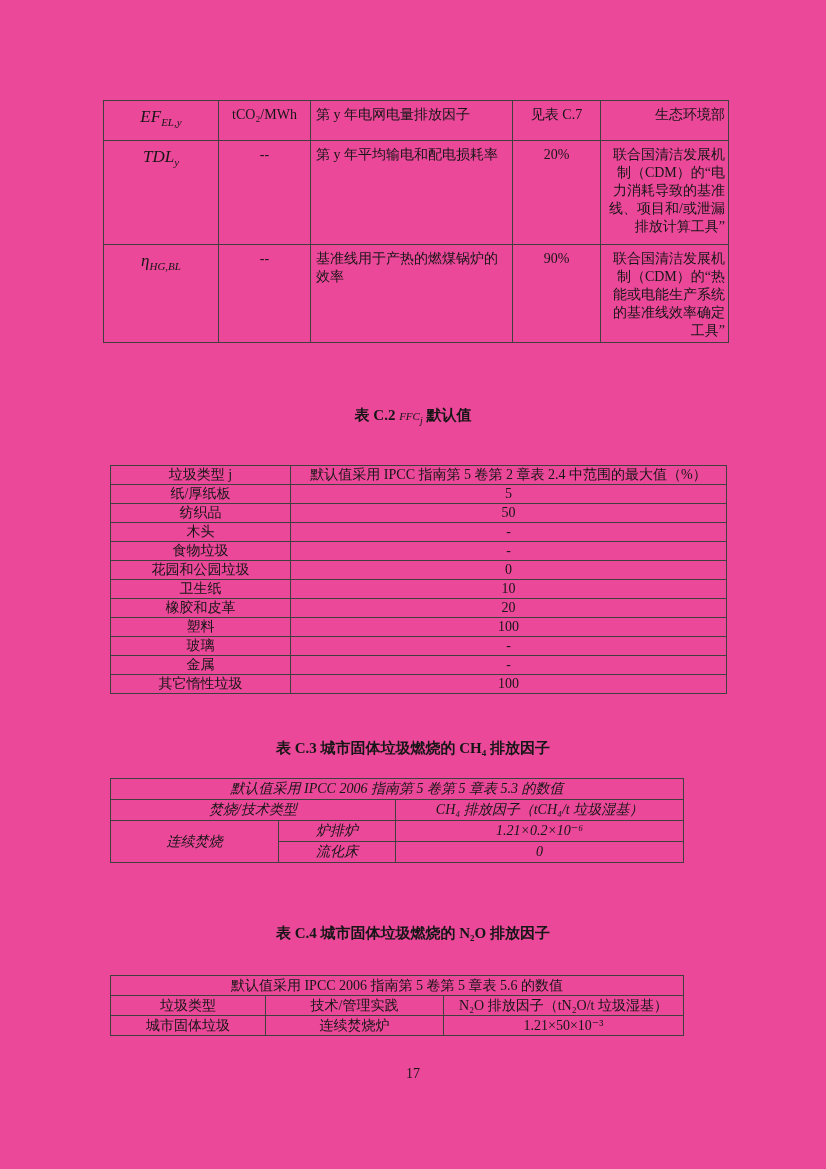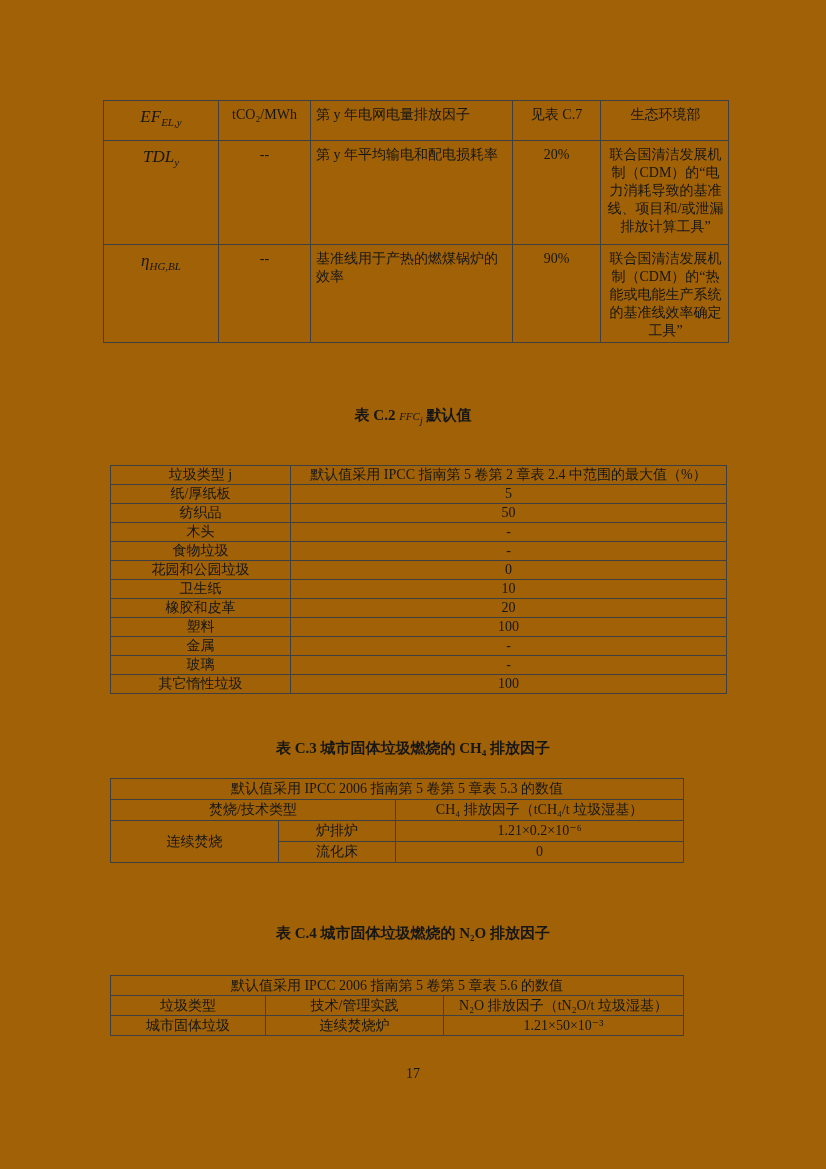--- a/index.html
+++ b/index.html
@@ -1,59 +1,59 @@
 <!DOCTYPE html>
 <html><head>
 <meta charset="utf-8">
 <style>
   html,body{margin:0;padding:0;background:#ffffff;}
   .page{
     position:relative;
     width:826px;height:1169px;
-    background:#a16207;
+    background:#ec4899;
     font-family:"Liberation Serif","DejaVu Serif",serif;
     color:#161616;
     overflow:hidden;
   }
   table{border-collapse:collapse;table-layout:fixed;}
   td{
     border:1px solid #3f3f3f;
     font-size:14px;
     line-height:1.28;
     box-sizing:border-box;
     vertical-align:top;
     padding:5px 5px 2px 5px;
     word-break:break-all;
   }
   
   .param-table{position:absolute;left:103px;top:100px;width:625px;}
   .param-table .c-sym{text-align:center;}
   .param-table .c-unit{text-align:center;}
   .param-table .c-desc{text-align:left;}
   .param-table .c-val{text-align:center;margin-left:15px;}
-  .param-table .c-src{text-align:center;padding-right:3px;}
+  .param-table .c-src{text-align:right;padding-right:3px;}
   .sym-base{font-style:italic;font-size:17px;font-weight:normal;}
   .sym-sub{font-style:italic;font-size:11px;}
   .r1 td{height:40px;}
   .r2 td{height:104px;}
   .r3 td{height:98px;}
   
   .tbl-title{
     position:absolute;left:0;right:0;
     text-align:center;
     font-weight:bold;
     font-size:15px;
   }
   .title-sym{font-style:italic;font-weight:normal;font-size:11px;}
   .title-sym-sub{font-style:italic;font-weight:normal;font-size:10px;}
   
   .c2-table{position:absolute;left:110px;top:465px;width:616px;}
   .c2-table td{height:19px;padding:0 4px;text-align:center;line-height:18px;}
   
-  .c3-table{position:absolute;left:110px;top:778px;width:573px;}
+  .c3-table{position:absolute;left:110px;top:778px;width:573px;font-style:italic;}
   .c3-table td{height:21px;padding:0 4px;text-align:center;line-height:20px;vertical-align:middle;}
   
   .c4-table{position:absolute;left:110px;top:963px;width:573px;margin-top:12px;}
   .c4-table td{height:20px;padding:0 4px;text-align:center;line-height:19px;vertical-align:middle;}
   
   .page-number{
     position:absolute;left:0;right:0;top:1066px;
     text-align:center;font-size:14px;
   }
 </style>
@@ -137,25 +137,25 @@
         </tr>
     <tr>
           <td>橡胶和皮革</td>
           <td>20</td>
         </tr>
     <tr>
           <td>塑料</td>
           <td>100</td>
         </tr>
     <tr>
+          <td>玻璃</td>
+          <td>-</td>
+        </tr>
+    <tr>
           <td>金属</td>
-          <td>-</td>
-        </tr>
-    <tr>
-          <td>玻璃</td>
           <td>-</td>
         </tr>
     <tr>
           <td>其它惰性垃圾</td>
           <td>100</td>
         </tr>
   </tbody>
     </table>
 
   <div class="tbl-title" style="top:739px">表 C.3 城市固体垃圾燃烧的 CH₄ 排放因子</div>

